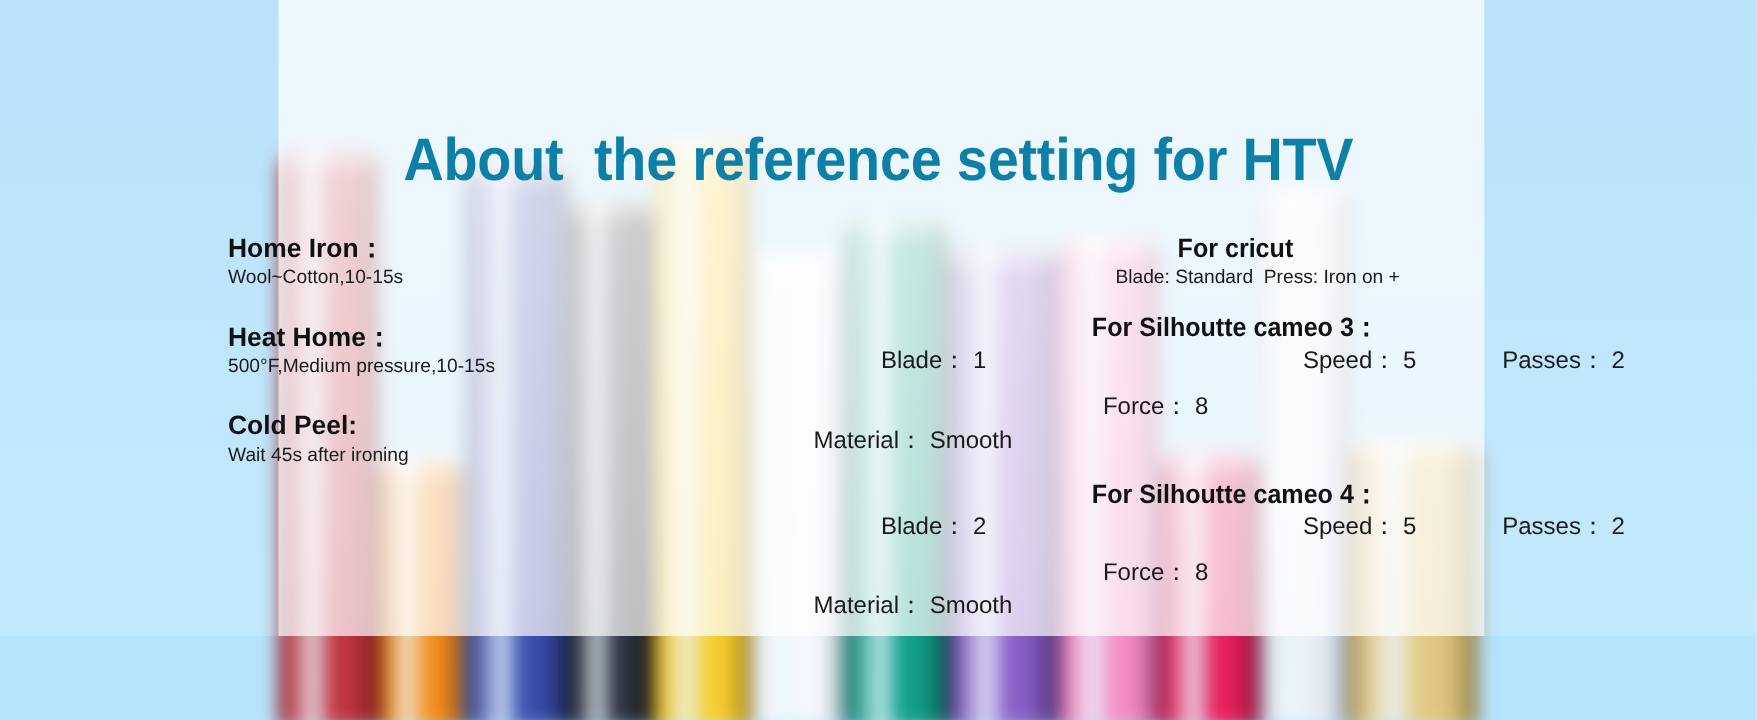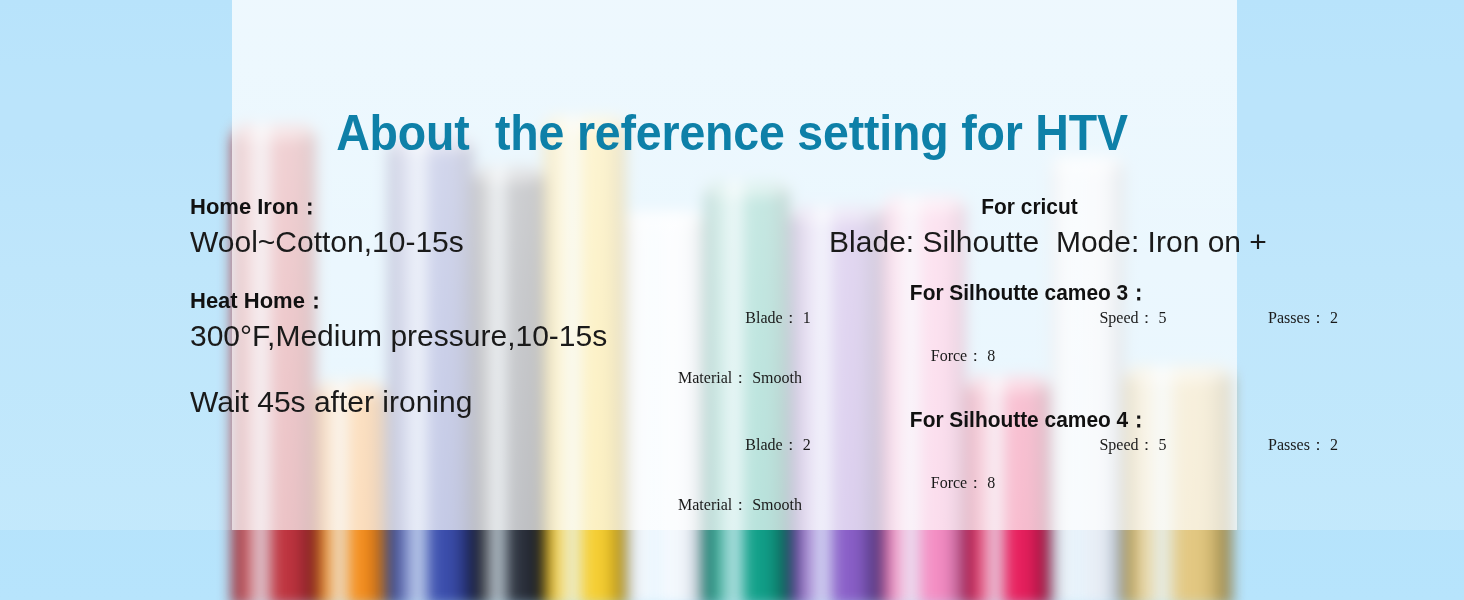--- a/index.html
+++ b/index.html
@@ -110,30 +110,30 @@
     white-space: pre;
   }
   #col-right .blk-head {
     font-family: "Liberation Sans Narrow", "Liberation Sans", sans-serif;
     transform: scaleX(0.95);
     transform-origin: left center;
   }
   .blk-line {
     font-family: "Liberation Sans", sans-serif;
     font-weight: normal;
-    font-size: 30px;
+    font-size: 16px;
     color: #1a1a1a;
     line-height: 1.42;
     white-space: pre;
   }
 
   .spec-row {
     display: flex;
-    font-family: Liberation Serif, serif;
-    font-size: 16px;
+    font-family: Liberation Sans, sans-serif;
+    font-size: 20px;
     color: #1a1a1a;
     line-height: 1.42;
     white-space: pre;
   }
   .spec-cell { white-space: pre; }
   .spec-cell.w1 { width: 200px; }
   .spec-cell.w2 { width: 170px; margin-top: 38px; }
   .spec-cell.w3 { width: 170px; }
 </style>
 </head>
@@ -212,30 +212,31 @@
 
     <div id="title">About  the reference setting for HTV</div>
 
     <div class="col" id="col-left">
         <div class="block">
           <div class="blk-head">Home Iron：</div>
           <div class="blk-line">Wool~Cotton,10-15s</div>
         </div>
         <div class="block">
           <div class="blk-head">Heat Home：</div>
-          <div class="blk-line">300°F,Medium pressure,10-15s</div>
-        </div>
-        <div class="block">
+          <div class="blk-line">500°F,Medium pressure,10-15s</div>
+        </div>
+        <div class="block">
+          <div class="blk-head">Cold Peel:</div>
           <div class="blk-line">Wait 45s after ironing</div>
         </div>
       </div>
     <div class="col" id="col-right">
         <div class="block">
           <div class="blk-head">For cricut</div>
-          <div class="blk-line">Blade: Silhoutte  Mode: Iron on +</div>
+          <div class="blk-line">Blade: Standard  Press: Iron on +</div>
         </div>
         <div class="block">
           <div class="blk-head">For Silhoutte cameo 3：</div>
           <div class="spec-row"><span class="spec-cell w1">Blade： 1</span><span class="spec-cell w2">Force： 8</span><span class="spec-cell w3">Speed： 5</span><span class="spec-cell w3">Passes： 2</span></div>
           <div class="spec-row"><span class="spec-cell">Material： Smooth</span></div>
         </div>
         <div class="block">
           <div class="blk-head">For Silhoutte cameo 4：</div>
           <div class="spec-row"><span class="spec-cell w1">Blade： 2</span><span class="spec-cell w2">Force： 8</span><span class="spec-cell w3">Speed： 5</span><span class="spec-cell w3">Passes： 2</span></div>
           <div class="spec-row"><span class="spec-cell">Material： Smooth</span></div>

